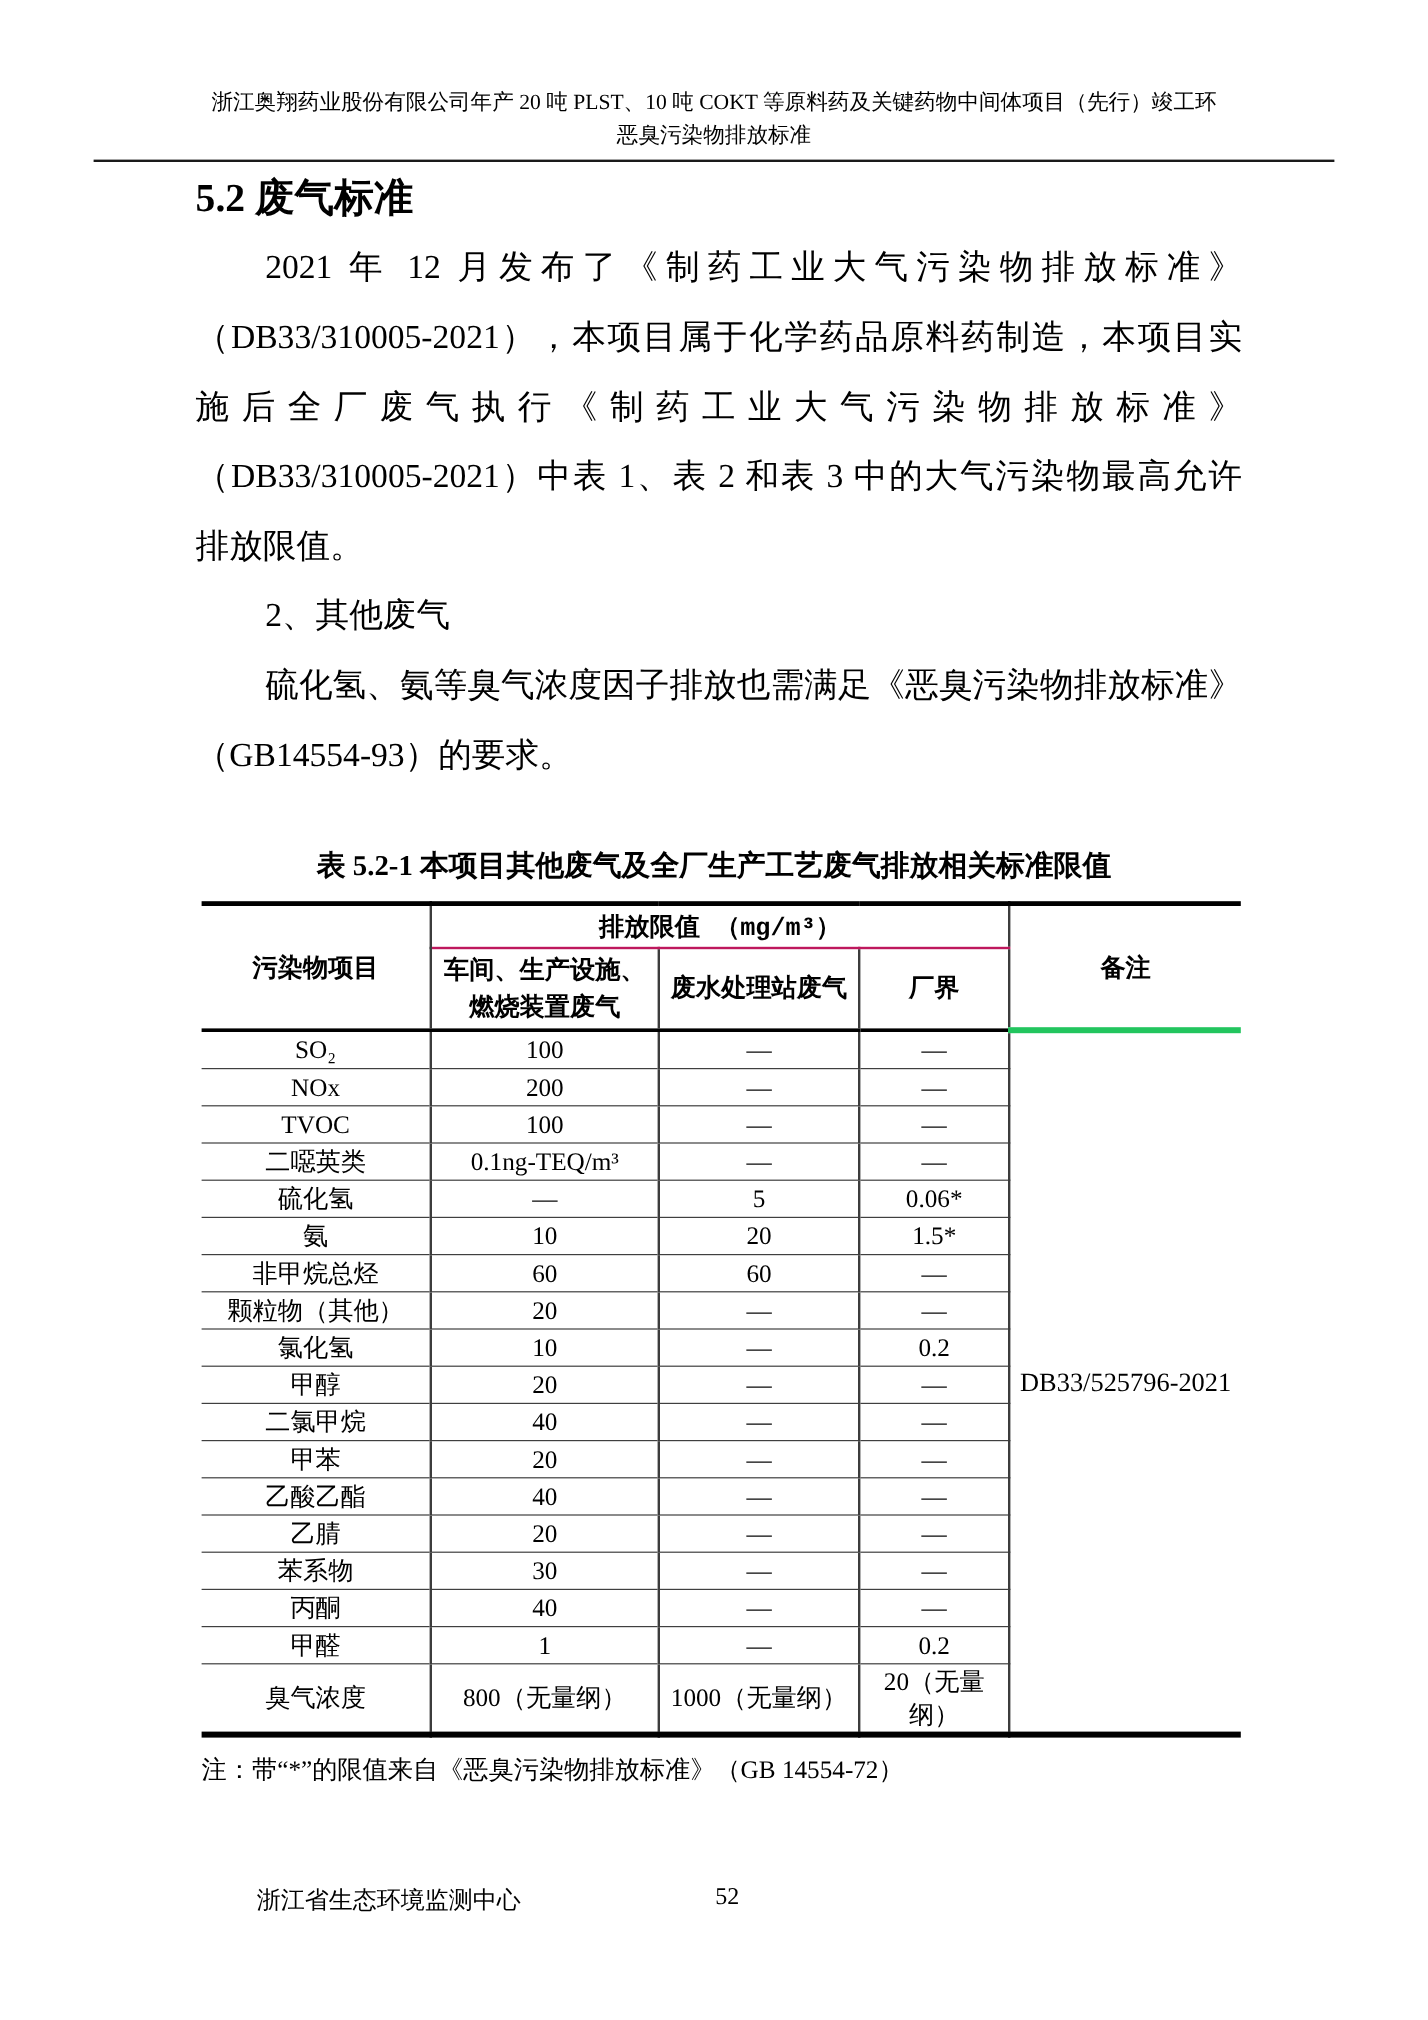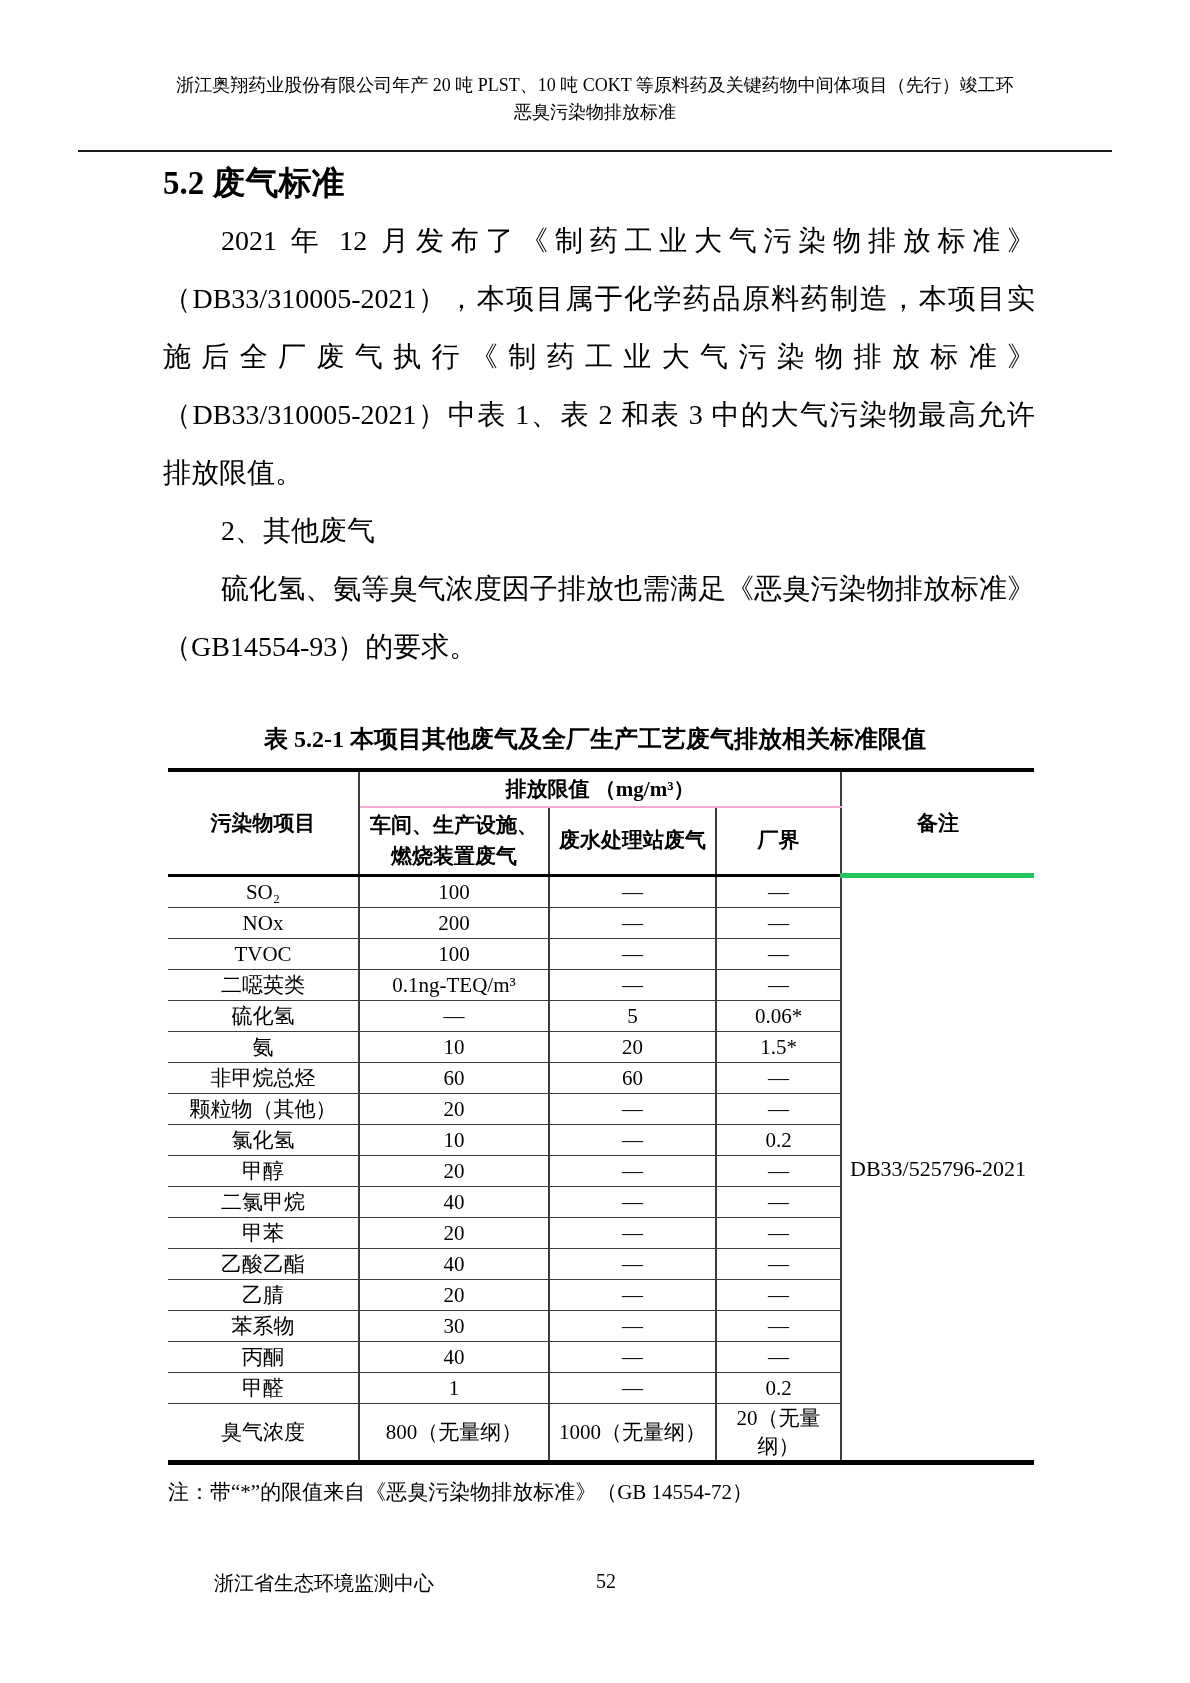--- a/index.html
+++ b/index.html
@@ -2,37 +2,37 @@
 <html><head>
 <meta charset="utf-8">
 <style>
   html,body { margin:0; padding:0; background:#ffffff; }
   .page {
     position:relative; width:1190px; height:1683px; background:#ffffff;
     color:#000; font-family:"Liberation Serif","DejaVu Serif",serif;
     overflow:hidden;
   }
   
-  .doc-header { margin:0 78px; padding-top:72px; padding-bottom:24px;
+  .doc-header { margin:0 78px; padding-top:72px; padding-bottom:7px;
     border-bottom:2px solid #1a1a1a; text-align:center;
     font-size:18px; line-height:27px; }
   
   .sec-heading { margin:8px 0 0 163px; font-size:33px; font-weight:bold; height:46px; line-height:46px; }
   
   .body-lines { margin:6px 155px 0 163px; }
   .line { height:58px; line-height:58px; font-size:28px; overflow:hidden; }
   .line.indent { padding-left:58px; }
   .line.spread { text-align:justify; text-align-last:justify; text-justify:inter-character; }
   
   .tbl-title { margin:46px 78px 12px 78px; text-align:center; font-weight:bold; font-size:24px; height:34px; line-height:34px; }
   table.limits { border-collapse:collapse; table-layout:fixed; margin-left:168px; width:866px;
     border-top:4px solid #000; border-bottom:5px solid #000; font-size:21px; }
   table.limits td { padding:0 2px; text-align:center; vertical-align:middle; }
   thead td { font-weight:bold; }
-  .th-limits   { height:34px; border-bottom:2px solid #f9a8d4; }
+  .th-limits   { height:34px; border-bottom:2px solid #be185d;font-family:Liberation Mono, monospace; }
   .th-pollutant{ border-right:2px solid #3c3c3c; border-bottom:3px solid #000; }
   .th-remark   { border-left:2px solid #3c3c3c; border-bottom:5px solid #22c55e; }
   .hrow2 td    { height:66px; border-bottom:3px solid #000; line-height:1.5; }
   .th-workshop, .th-wastewater { border-right:2px solid #3c3c3c; }
   tbody td { height:30px; border-bottom:1.5px solid #3f3f3f; }
   tbody td.c1, tbody td.c2, tbody td.c3 { }
   tbody td.c1 { border-right:2px solid #3c3c3c; }
   tbody td.c2 { border-right:2px solid #3c3c3c; }
   tbody td.c3 { border-right:2px solid #3c3c3c; }
   td.remark-cell { border-left:2px solid #3c3c3c; border-bottom:none; font-size:22px; }

